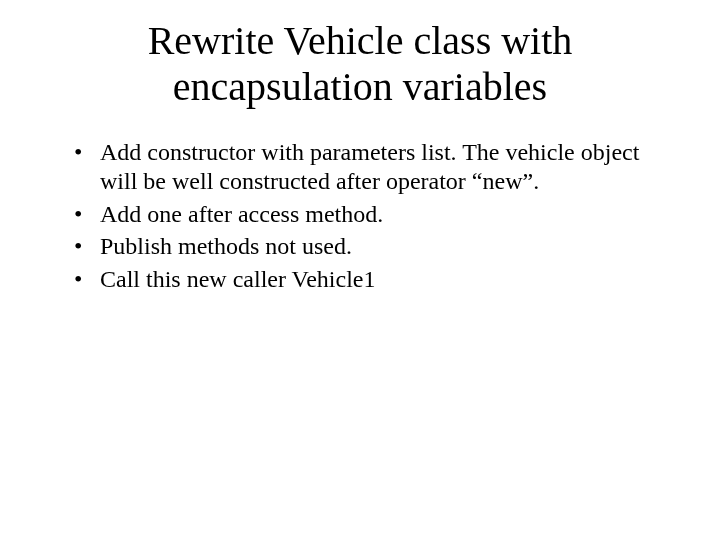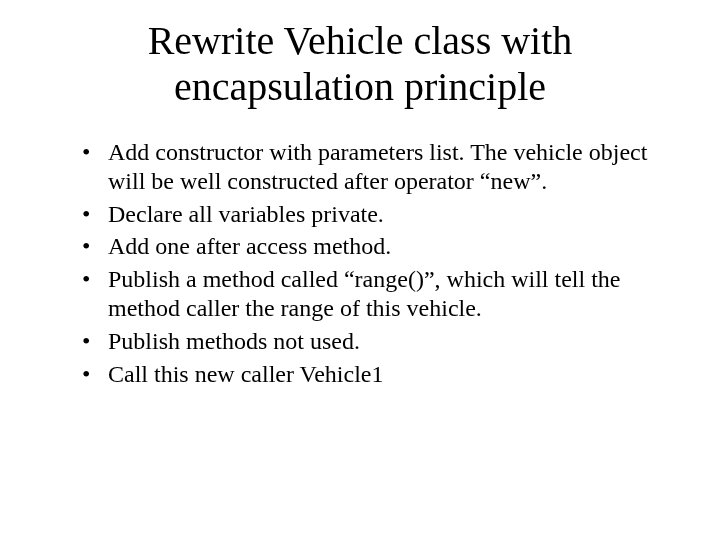--- a/index.html
+++ b/index.html
@@ -19,21 +19,21 @@
   }
   .title {
     text-align: center;
     font-size: 40px;
     line-height: 1.15;
     margin: 0 0 28px 0;
     font-weight: normal;
   }
   ul.points {
     list-style: none;
-    margin: 12px;
+    margin: 4px;
     padding: 0 0 0 20px;
     font-size: 24px;
     line-height: 1.2;
   }
   ul.points li {
     position: relative;
     padding-left: 26px;
     margin: 0 0 4px 0;
   }
   ul.points li::before {
@@ -44,23 +44,21 @@
     font-size: 24px;
     line-height: 1.2;
   }
 </style>
 </head>
 <body>
 
 <div class="slide">
   <h1 class="title">
     <span>Rewrite Vehicle class with</span><br>
-    <span>encapsulation principle</span>
+    <span>encapsulation variables</span>
   </h1>
   <ul class="points">
     <li><span>Add constructor with parameters list. The vehicle object will be well constructed after operator “new”.</span></li>
-    <li><span>Declare all variables private.</span></li>
     <li><span>Add one after access method.</span></li>
-    <li><span>Publish a method called “range()”, which will tell the method caller the range of this vehicle.</span></li>
     <li><span>Publish methods not used.</span></li>
     <li><span>Call this new caller Vehicle1</span></li>
   </ul>
 </div>
 
 </body></html>

